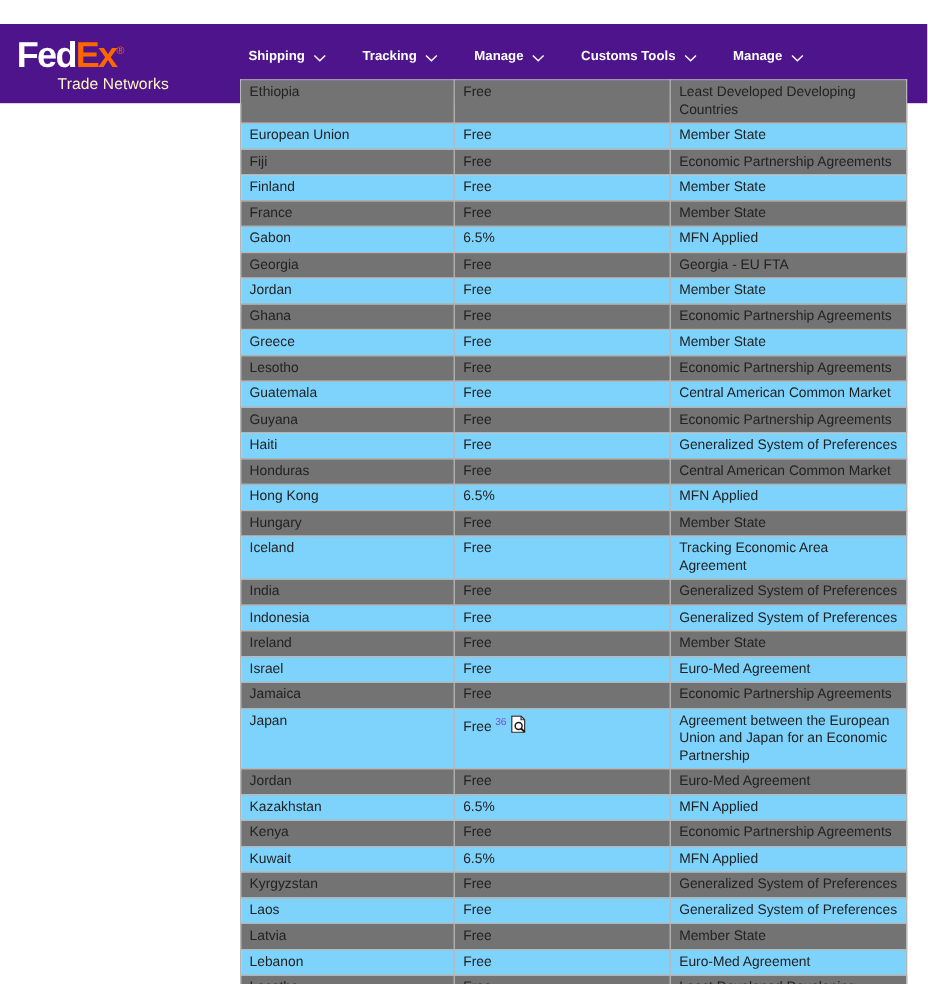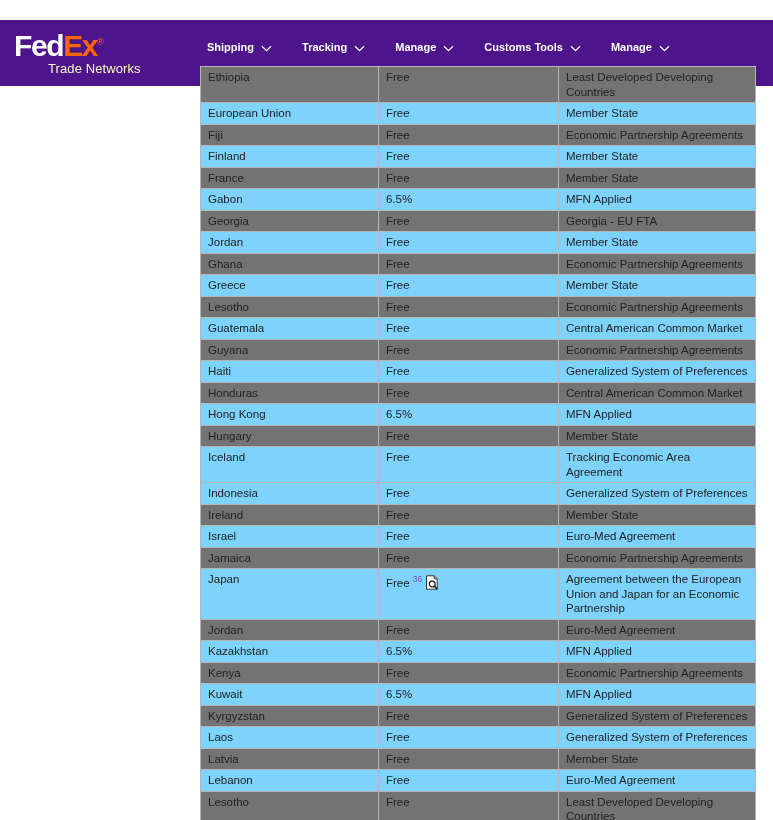--- a/index.html
+++ b/index.html
@@ -291,20 +291,25 @@
           <tr class="odd">
             <td>Hungary</td>
             <td class="rate-cell"><span>Free</span></td>
             <td>Member State</td>
           </tr>
           <tr class="even">
             <td>Iceland</td>
             <td class="rate-cell"><span>Free</span></td>
             <td>Tracking Economic Area Agreement</td>
           </tr>
+          <tr class="odd">
+            <td>India</td>
+            <td class="rate-cell"><span>Free</span></td>
+            <td>Generalized System of Preferences</td>
+          </tr>
           <tr class="even">
             <td>Indonesia</td>
             <td class="rate-cell"><span>Free</span></td>
             <td>Generalized System of Preferences</td>
           </tr>
           <tr class="odd">
             <td>Ireland</td>
             <td class="rate-cell"><span>Free</span></td>
             <td>Member State</td>
           </tr>

